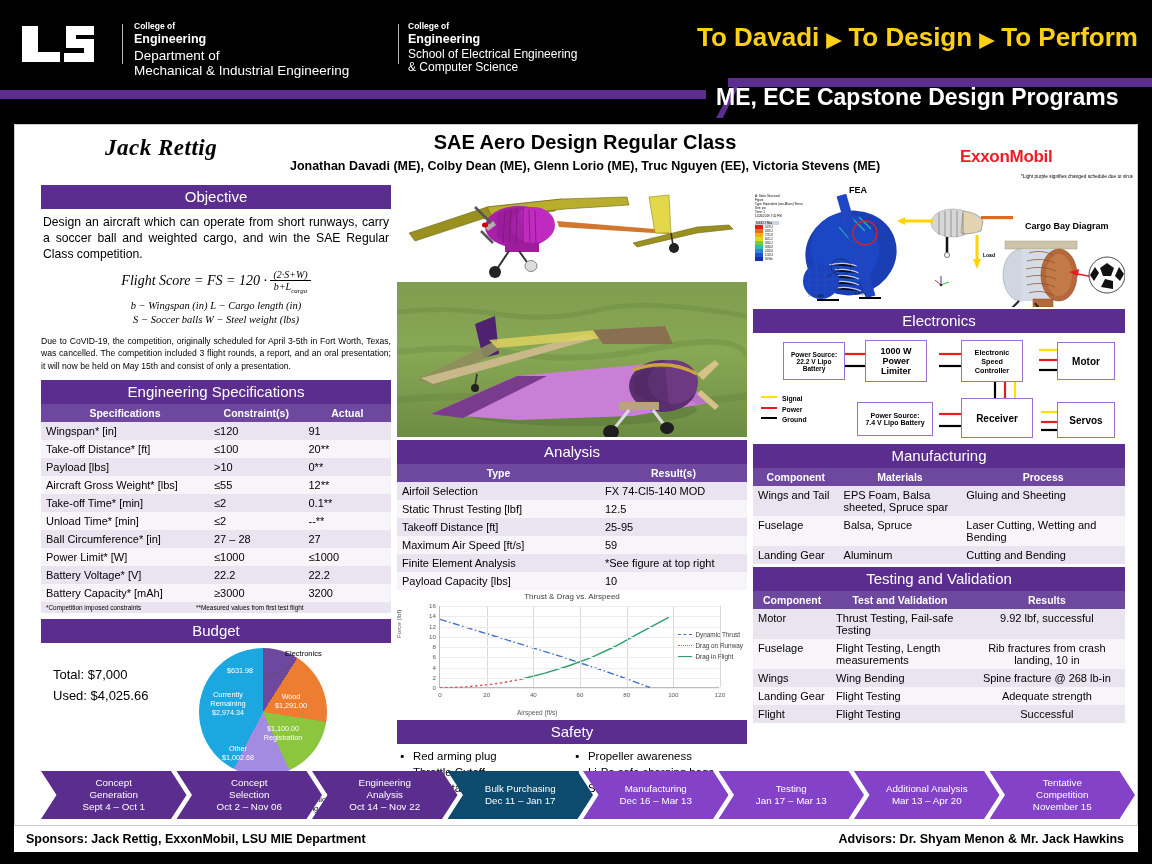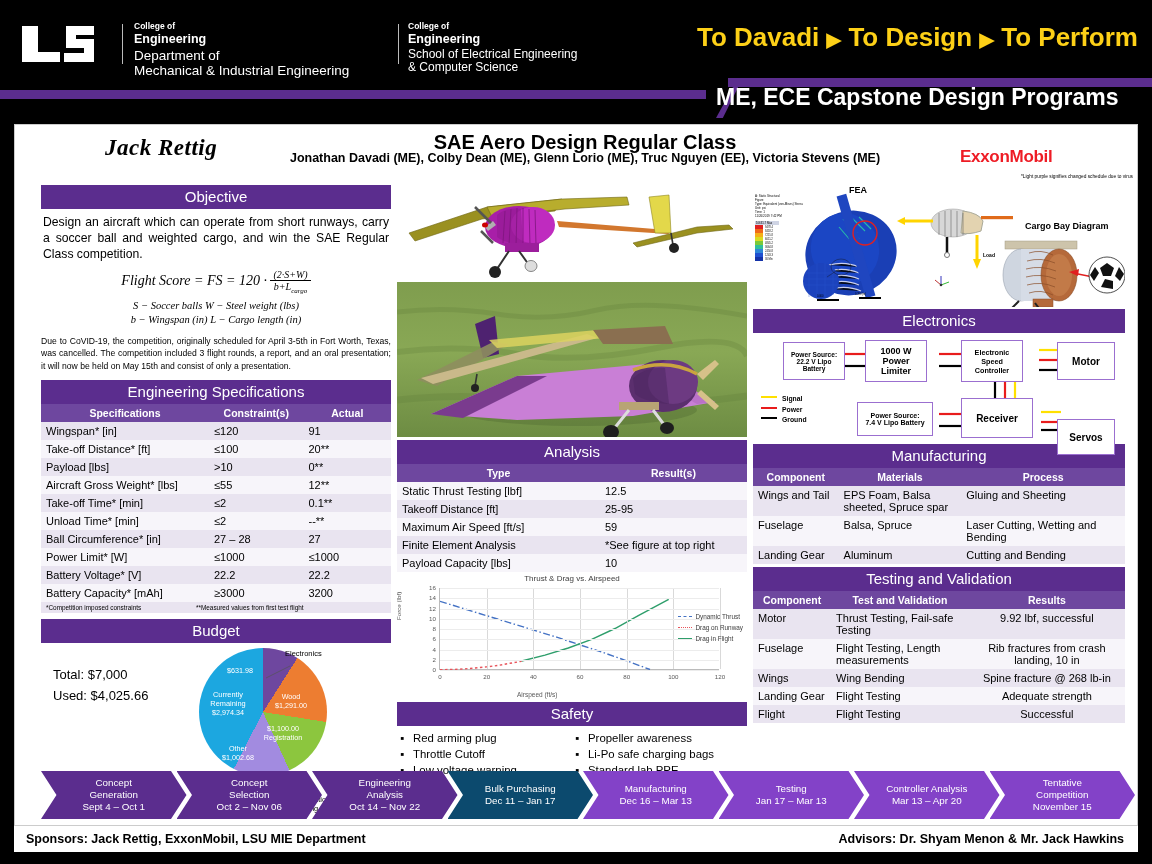--- a/index.html
+++ b/index.html
@@ -29,21 +29,21 @@
   .pb-right { position:absolute; left:728px; top:0; width:424px; height:9px; background:#5b2d8e; }
   .capstone { position:absolute; left:716px; top:84px; font-size:23px; font-weight:bold; color:#fff; white-space:nowrap; }
 
   
   .body-wrap { position:absolute; left:14px; top:124px; width:1124px; height:702px; background:#fff; border:1px solid #ccc; }
 
   .signature { position:absolute; left:90px; top:10px; font-family:"Liberation Serif", serif;
                font-style:italic; font-weight:bold; font-size:23px; color:#000; letter-spacing:.5px;}
   .poster-title { position:absolute; left:230px; top:6px; width:680px; text-align:center;
                   font-size:20px; font-weight:bold; color:#000; }
-  .poster-authors { position:absolute; left:200px; top:26px; width:740px; text-align:center;
+  .poster-authors { position:absolute; left:200px; top:34px; width:740px; text-align:center;
                     font-size:12.5px; font-weight:bold; color:#000; }
   .exxon { position:absolute; left:945px; top:22px; font-size:17px; font-weight:bold; color:#EE1C25; letter-spacing:-0.3px;}
 
   
   .secbar { background:#5b2d8e; color:#fff; text-align:center; font-size:15px; padding:3px 0 4px 0; }
 
   
   .col { position:absolute; }
   .col-left { left:26px; top:60px; width:350px; }
   .col-mid { left:382px; top:60px; width:350px; }
@@ -192,22 +192,22 @@
       <div class="objtext">Design an aircraft which can operate from short runways, carry a soccer ball and weighted cargo, and win the SAE Regular Class competition.</div>
 
       <div class="formula">
         <span>Flight Score = FS = 120 ·</span>
         <span class="frac">
           <span class="num">(2·S+W)</span>
           <span class="den"><span>b+L</span><sub style="font-size:7px">cargo</sub></span>
         </span>
       </div>
       <div class="legendline">
+        <div>b − Wingspan (in)   L − Cargo length (in)</div>
         <div>S − Soccer balls   W − Steel weight (lbs)</div>
-        <div>b − Wingspan (in)   L − Cargo length (in)</div>
       </div>
       <div class="covid">Due to CoVID-19, the competition, originally scheduled for April 3-5th in Fort Worth, Texas, was cancelled. The competition included 3 flight rounds, a report, and an oral presentation; it will now be held on May 15th and consist of only a presentation.</div>
 
       <div style="margin-top:8px;">
         <div class="secbar">Engineering Specifications</div>
         <table class="tbl">
           <thead>
               <tr>
             <th style="text-align:center; width:48%">Specifications</th>
             <th style="width:27%">Constraint(s)</th>
@@ -386,20 +386,24 @@
       <div style="margin-top:3px;">
         <div class="secbar">Analysis</div>
         <table class="tbl">
           <thead>
               <tr>
             <th style="width:58%">Type</th>
             <th style="width:42%">Result(s)</th>
           </tr>
             </thead>
           <tbody id="analysis-body">
+              <tr class="odd">
+                <td style="text-align: left;">Airfoil Selection</td>
+                <td style="text-align: left;">FX 74-Cl5-140 MOD</td>
+              </tr>
               <tr class="even">
                 <td style="text-align: left;">Static Thrust Testing [lbf]</td>
                 <td style="text-align: left;">12.5</td>
               </tr>
               <tr class="odd">
                 <td style="text-align: left;">Takeoff Distance [ft]</td>
                 <td style="text-align: left;">25-95</td>
               </tr>
               <tr class="even">
                 <td style="text-align: left;">Maximum Air Speed [ft/s]</td>
@@ -650,21 +654,21 @@
             <span>Electronic</span>
             <span>Speed</span>
             <span>Controller</span>
           </div>
           <div class="ebox" style="left:304px; top:6px; width:58px; height:38px; font-size:10px;">Motor</div>
           <div class="ebox" style="left:104px; top:66px; width:76px; height:34px; font-size:7px; flex-direction:column;">
             <span>Power  Source:</span>
             <span>7.4 V Lipo Battery</span>
           </div>
           <div class="ebox" style="left:208px; top:62px; width:72px; height:40px; font-size:10px;">Receiver</div>
-          <div class="ebox" style="left:304px; top:83px; width:58px; height:36px; font-size:10px;">Servos</div>
+          <div class="ebox" style="left:304px; top:66px; width:58px; height:36px; font-size:10px;">Servos</div>
           <div class="elegend" id="elec-legend">
               <div><i style="background: rgb(255, 224, 0);"></i>Signal</div>
               <div><i style="background: rgb(232, 28, 28);"></i>Power</div>
               <div><i style="background: rgb(0, 0, 0);"></i>Ground</div>
             </div>
         </div>
       </div>
 
       <div style="margin-top:3px;">
         <div class="secbar">Manufacturing</div>
@@ -759,21 +763,21 @@
         </div>
         <div class="chev" style="left: 542px; width: 145.5px; background: rgb(131, 66, 200); clip-path: polygon(0% 0%, 89.3536% 0%, 100% 50%, 89.3536% 100%, 0% 100%, 10.6464% 50%);">
           <span class="t">Manufacturing</span>
           <span class="t">Dec 16 – Mar 13</span>
         </div>
         <div class="chev" style="left: 677.5px; width: 145.5px; background: rgb(131, 66, 200); clip-path: polygon(0% 0%, 89.3536% 0%, 100% 50%, 89.3536% 100%, 0% 100%, 10.6464% 50%);">
           <span class="t">Testing</span>
           <span class="t">Jan 17 – Mar 13</span>
         </div>
         <div class="chev" style="left: 813px; width: 145.5px; background: rgb(131, 66, 200); clip-path: polygon(0% 0%, 89.3536% 0%, 100% 50%, 89.3536% 100%, 0% 100%, 10.6464% 50%);">
-          <span class="t">Controller Analysis</span>
+          <span class="t">Additional Analysis</span>
           <span class="t">Mar 13 – Apr 20</span>
         </div>
         <div class="chev" style="left: 948.5px; width: 145.5px; background: rgb(131, 66, 200); clip-path: polygon(0% 0%, 89.3536% 0%, 100% 50%, 89.3536% 100%, 0% 100%, 10.6464% 50%);">
           <span class="t">Tentative</span>
           <span class="t">Competition</span>
           <span class="t">November 15</span>
         </div>
       </div>
     <div class="tl-note">*Light purple signifies changed schedule due to virus</div>
 

